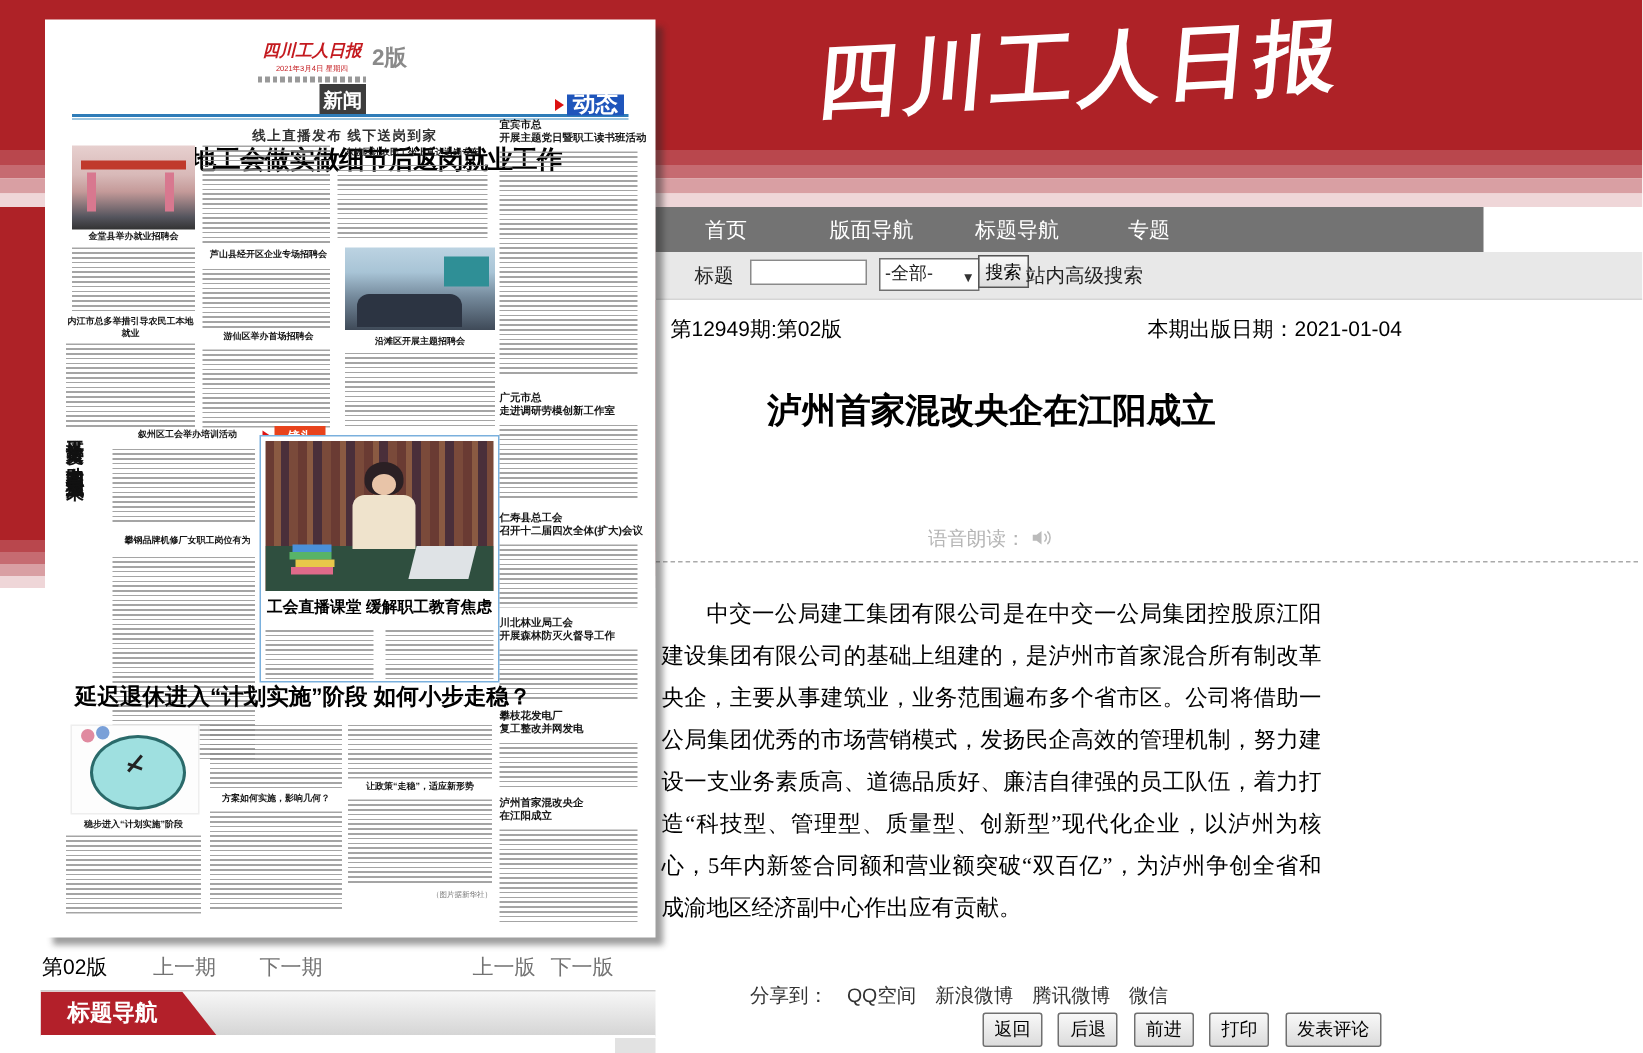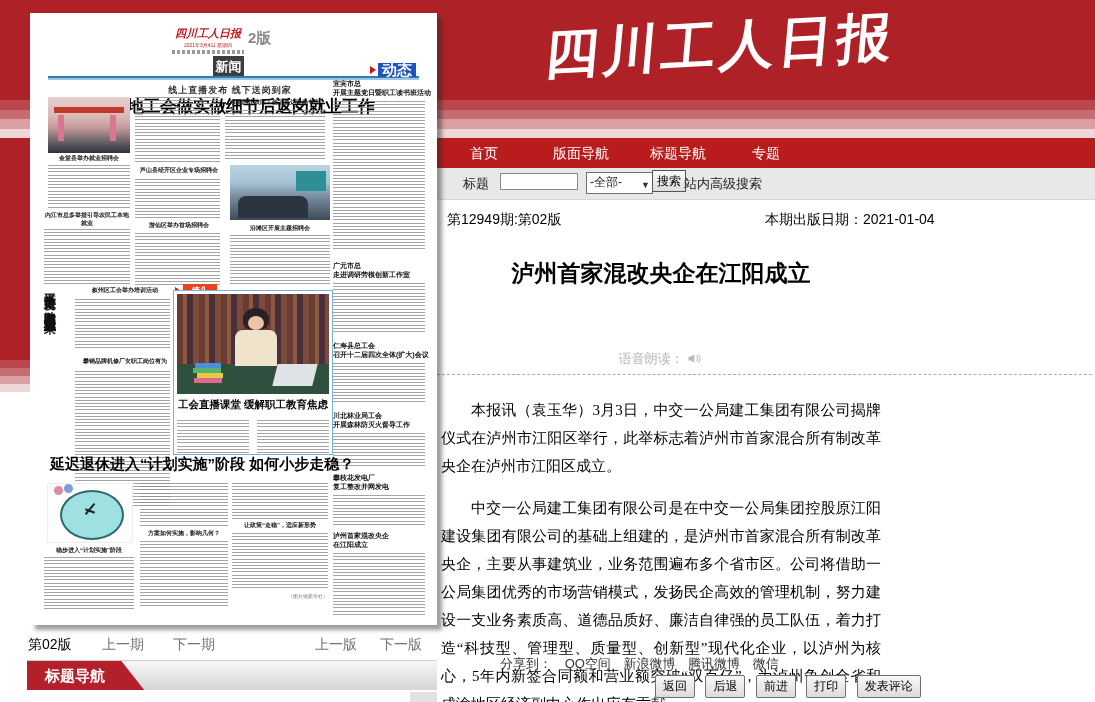--- a/index.html
+++ b/index.html
@@ -10,21 +10,21 @@
   .banner{left:0;top:0;width:1095px;height:100px;background:#ae2227;}
   .brand{left:540px;top:10px;width:360px;text-align:center;color:#fff;font-size:54px;font-weight:bold;
          font-family:"Liberation Serif",serif;transform:skewX(-8deg) rotate(-3deg);letter-spacing:4px;white-space:nowrap;}
   .stripes{left:0;top:100px;width:1095px;height:38px;}
   .stripes div{height:9.5px;}
   .s1{background:#b9474d;} .s2{background:#c66b71;} .s3{background:#d99fa3;} .s4{background:#efd6d8;}
   .left-block{left:0;top:138px;width:437px;height:222px;background:#ae2227;}
   .left-fade{left:0;top:360px;width:437px;height:32px;}
   .left-fade div{height:8px;}
   
-  .navbar{left:437px;top:138px;width:658px;height:30px;background:#b91c1c;}
+  .navbar{left:437px;top:138px;width:552px;height:30px;background:#737373;}
   .nav-item{position:absolute;top:0;height:30px;line-height:30px;color:#fff;font-size:14px;cursor:pointer;white-space:nowrap;}
   .searchbar{left:437px;top:168px;width:658px;height:31px;background:#e8e8e8;border-bottom:1px solid #d5d5d5;}
   .flabel{position:absolute;font-size:13px;color:#222;top:7px;}
   .tinput{position:absolute;left:63px;top:5px;width:72px;height:15px;border:1px solid #8a8a8a;background:#fff;font-size:12px;padding:0 2px;}
   .fselect{position:absolute;left:149px;top:4px;width:62px;height:20px;border:1px solid #707070;background:#fff;font-size:12px;color:#222;line-height:18px;padding-left:3px;cursor:pointer;}
   .fselect .arr{position:absolute;right:2px;top:3px;font-size:9px;color:#333;}
   .sbtn{position:absolute;left:215px;top:2px;height:22px;font-size:12px;padding:1px 4px;border:1px solid #555;background:linear-gradient(#fafafa,#ddd);cursor:pointer;}
   .advlink{position:absolute;left:247px;top:7px;font-size:13px;color:#222;cursor:pointer;}
   .issue-left{left:447px;top:211px;font-size:14px;color:#000;}
   .issue-right{left:765px;top:211px;font-size:14px;color:#000;}
@@ -147,21 +147,20 @@
   <h1 class="abs atitle" style="margin:0;">泸州首家混改央企在江阳成立</h1>
   <div class="abs tts">
     <span>语音朗读：</span>
     <svg width="16" height="13" viewBox="0 0 24 20" style="vertical-align:-2px;">
       <path d="M2 7v6h4l5 4V3L6 7H2z" fill="#bbb"></path>
       <path d="M14 6a5 5 0 010 8 M17 3.5a9 9 0 010 13" stroke="#bbb" fill="none" stroke-width="1.6"></path>
     </svg>
   </div>
   <div class="abs dashline"></div>
   <div class="abs bodywrap">
-    <p>本报讯（袁玉华）3月3日，中交一公局建工集团有限公司揭牌仪式在泸州市江阳区举行，此举标志着泸州市首家混合所有制改革央企在泸州市江阳区成立。</p>
     <p>中交一公局建工集团有限公司是在中交一公局集团控股原江阳建设集团有限公司的基础上组建的，是泸州市首家混合所有制改革央企，主要从事建筑业，业务范围遍布多个省市区。公司将借助一公局集团优秀的市场营销模式，发扬民企高效的管理机制，努力建设一支业务素质高、道德品质好、廉洁自律强的员工队伍，着力打造“科技型、管理型、质量型、创新型”现代化企业，以泸州为核心，5年内新签合同额和营业额突破“双百亿”，为泸州争创全省和成渝地区经济副中心作出应有贡献。</p>
   </div>
 
   <div class="abs sharebar">
     <span>分享到：</span>
     <span>QQ空间</span>
     <span>新浪微博</span>
     <span>腾讯微博</span>
     <span>微信</span>
   </div>
@@ -171,21 +170,21 @@
     <button>前进</button>
     <button>打印</button>
     <button>发表评论</button>
   </div>
 
   <div class="pager">
     <span class="cur" style="left:28px;">第02版</span>
     <a style="left:102px;">上一期</a>
     <a style="left:173px;">下一期</a>
     <a style="left:315px;">上一版</a>
-    <a style="left:367px;margin-left:13px;">下一版</a>
+    <a style="left:367px;">下一版</a>
   </div>
 
   <div class="abs tn-band">
     <div class="tn-tab">标题导航</div>
   </div>
   <div class="abs tn-body"></div>
   <div class="abs tn-scroll"></div>
 
   <div class="abs paper">
 

